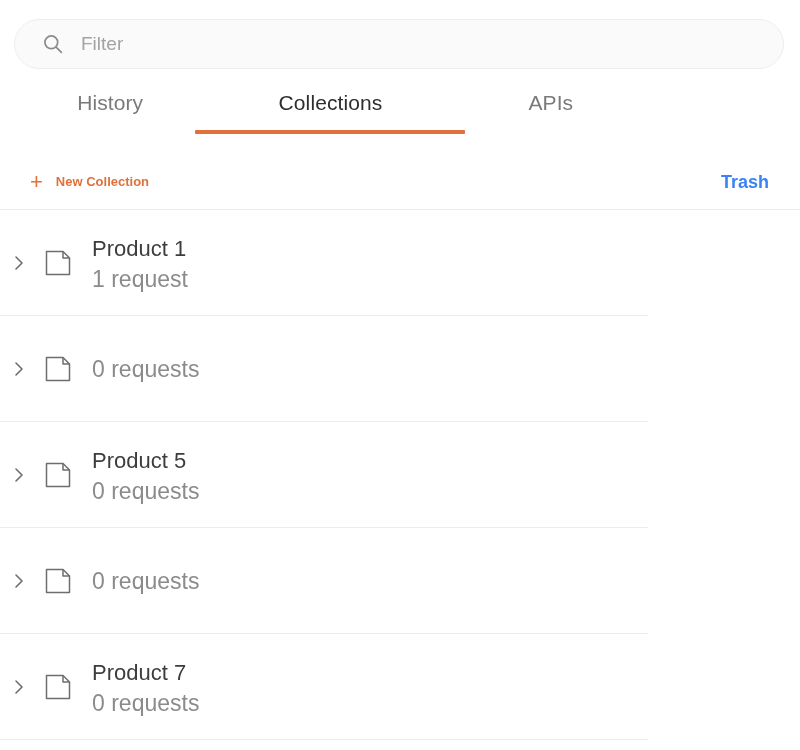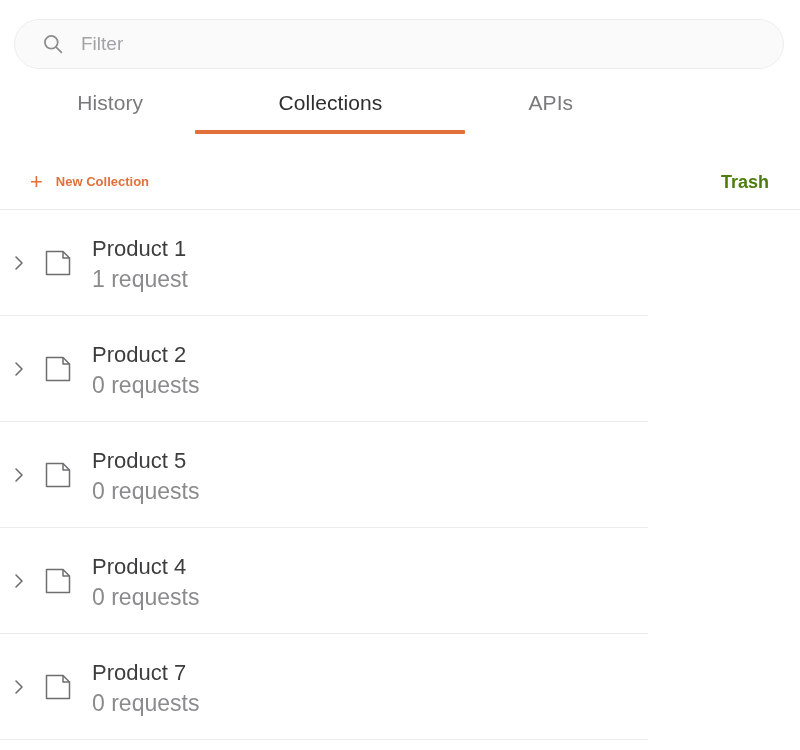--- a/index.html
+++ b/index.html
@@ -128,21 +128,21 @@
   }
   .new-collection-label {
     font-size: 13px;
     font-weight: bold;
     color: #e1703a;
     line-height: 24px;
   }
   .trash-label {
     font-size: 18px;
     font-weight: bold;
-    color: #4d7c0f;
+    color: #3b82f6;
     line-height: 24px;
     cursor: pointer;
     user-select: none;
   }
 
   
   .list {
     position: absolute;
     left: 0;
     top: 210px;
@@ -249,21 +249,20 @@
 
     <div class="row">
       <svg class="chevron" viewBox="0 0 22 22" fill="none" stroke="currentColor" stroke-width="1.6" stroke-linecap="round" stroke-linejoin="round">
         <polyline points="8,5 14,11 8,17"></polyline>
       </svg>
       <svg class="folder-icon" viewBox="0 0 32 32" fill="none" stroke="currentColor" stroke-width="1.5" stroke-linejoin="round">
         <path d="M4.5 4.5 H21 L27.5 11 V27.5 H4.5 Z"></path>
         <path d="M21 4.5 V11 H27.5"></path>
       </svg>
       <div class="row-text">
-        <span class="row-title">Product 2</span>
         <span class="row-sub">0 requests</span>
       </div>
     </div>
 
     <div class="row">
       <svg class="chevron" viewBox="0 0 22 22" fill="none" stroke="currentColor" stroke-width="1.6" stroke-linecap="round" stroke-linejoin="round">
         <polyline points="8,5 14,11 8,17"></polyline>
       </svg>
       <svg class="folder-icon" viewBox="0 0 32 32" fill="none" stroke="currentColor" stroke-width="1.5" stroke-linejoin="round">
         <path d="M4.5 4.5 H21 L27.5 11 V27.5 H4.5 Z"></path>
@@ -277,21 +276,20 @@
 
     <div class="row">
       <svg class="chevron" viewBox="0 0 22 22" fill="none" stroke="currentColor" stroke-width="1.6" stroke-linecap="round" stroke-linejoin="round">
         <polyline points="8,5 14,11 8,17"></polyline>
       </svg>
       <svg class="folder-icon" viewBox="0 0 32 32" fill="none" stroke="currentColor" stroke-width="1.5" stroke-linejoin="round">
         <path d="M4.5 4.5 H21 L27.5 11 V27.5 H4.5 Z"></path>
         <path d="M21 4.5 V11 H27.5"></path>
       </svg>
       <div class="row-text">
-        <span class="row-title">Product 4</span>
         <span class="row-sub">0 requests</span>
       </div>
     </div>
 
     <div class="row">
       <svg class="chevron" viewBox="0 0 22 22" fill="none" stroke="currentColor" stroke-width="1.6" stroke-linecap="round" stroke-linejoin="round">
         <polyline points="8,5 14,11 8,17"></polyline>
       </svg>
       <svg class="folder-icon" viewBox="0 0 32 32" fill="none" stroke="currentColor" stroke-width="1.5" stroke-linejoin="round">
         <path d="M4.5 4.5 H21 L27.5 11 V27.5 H4.5 Z"></path>

